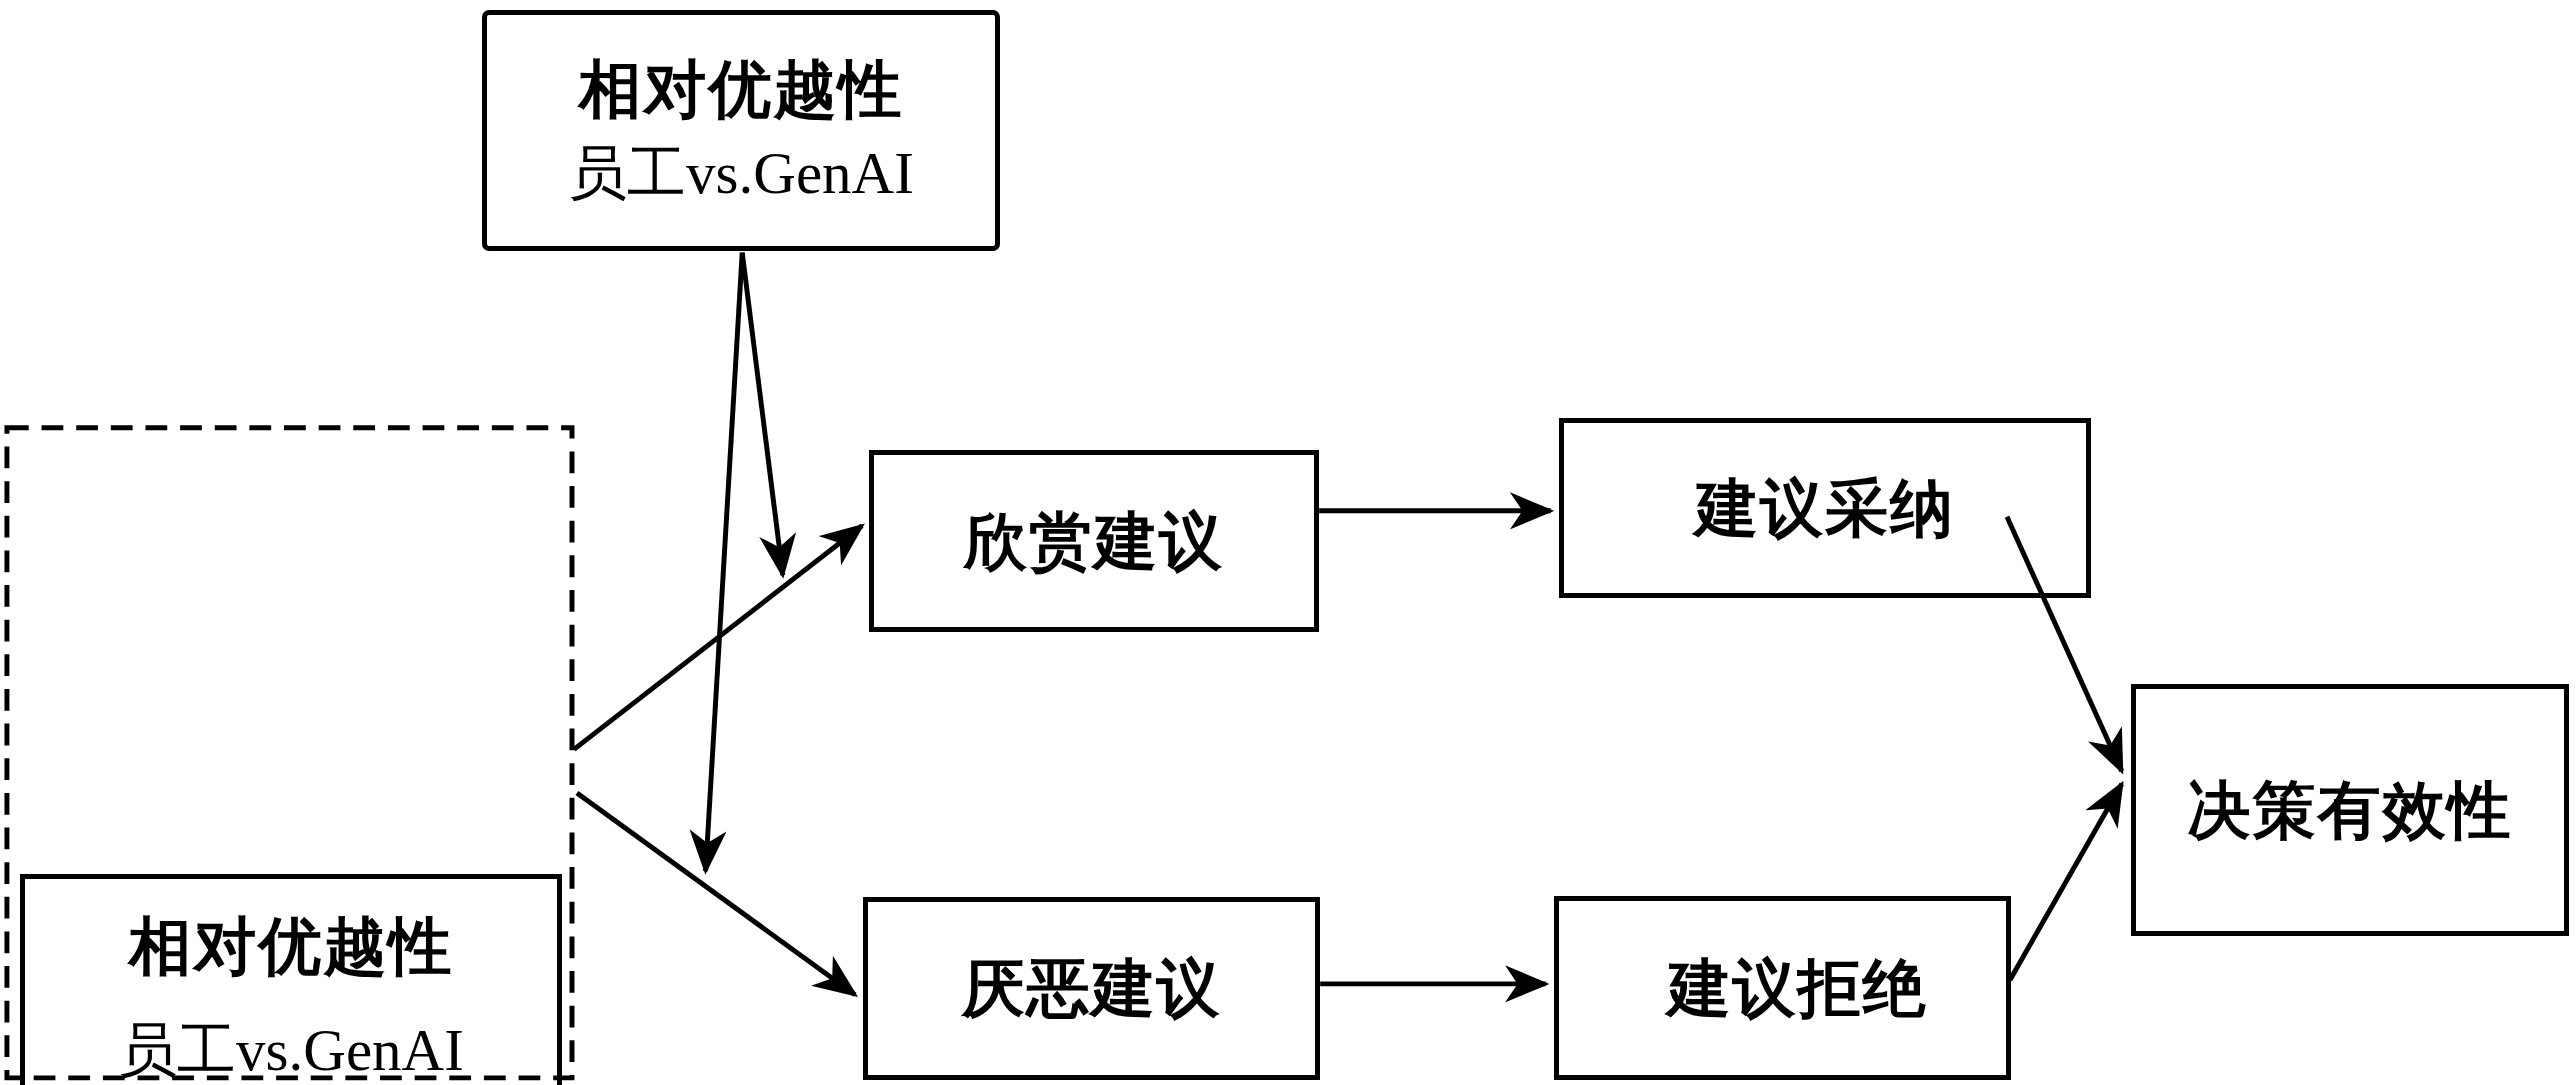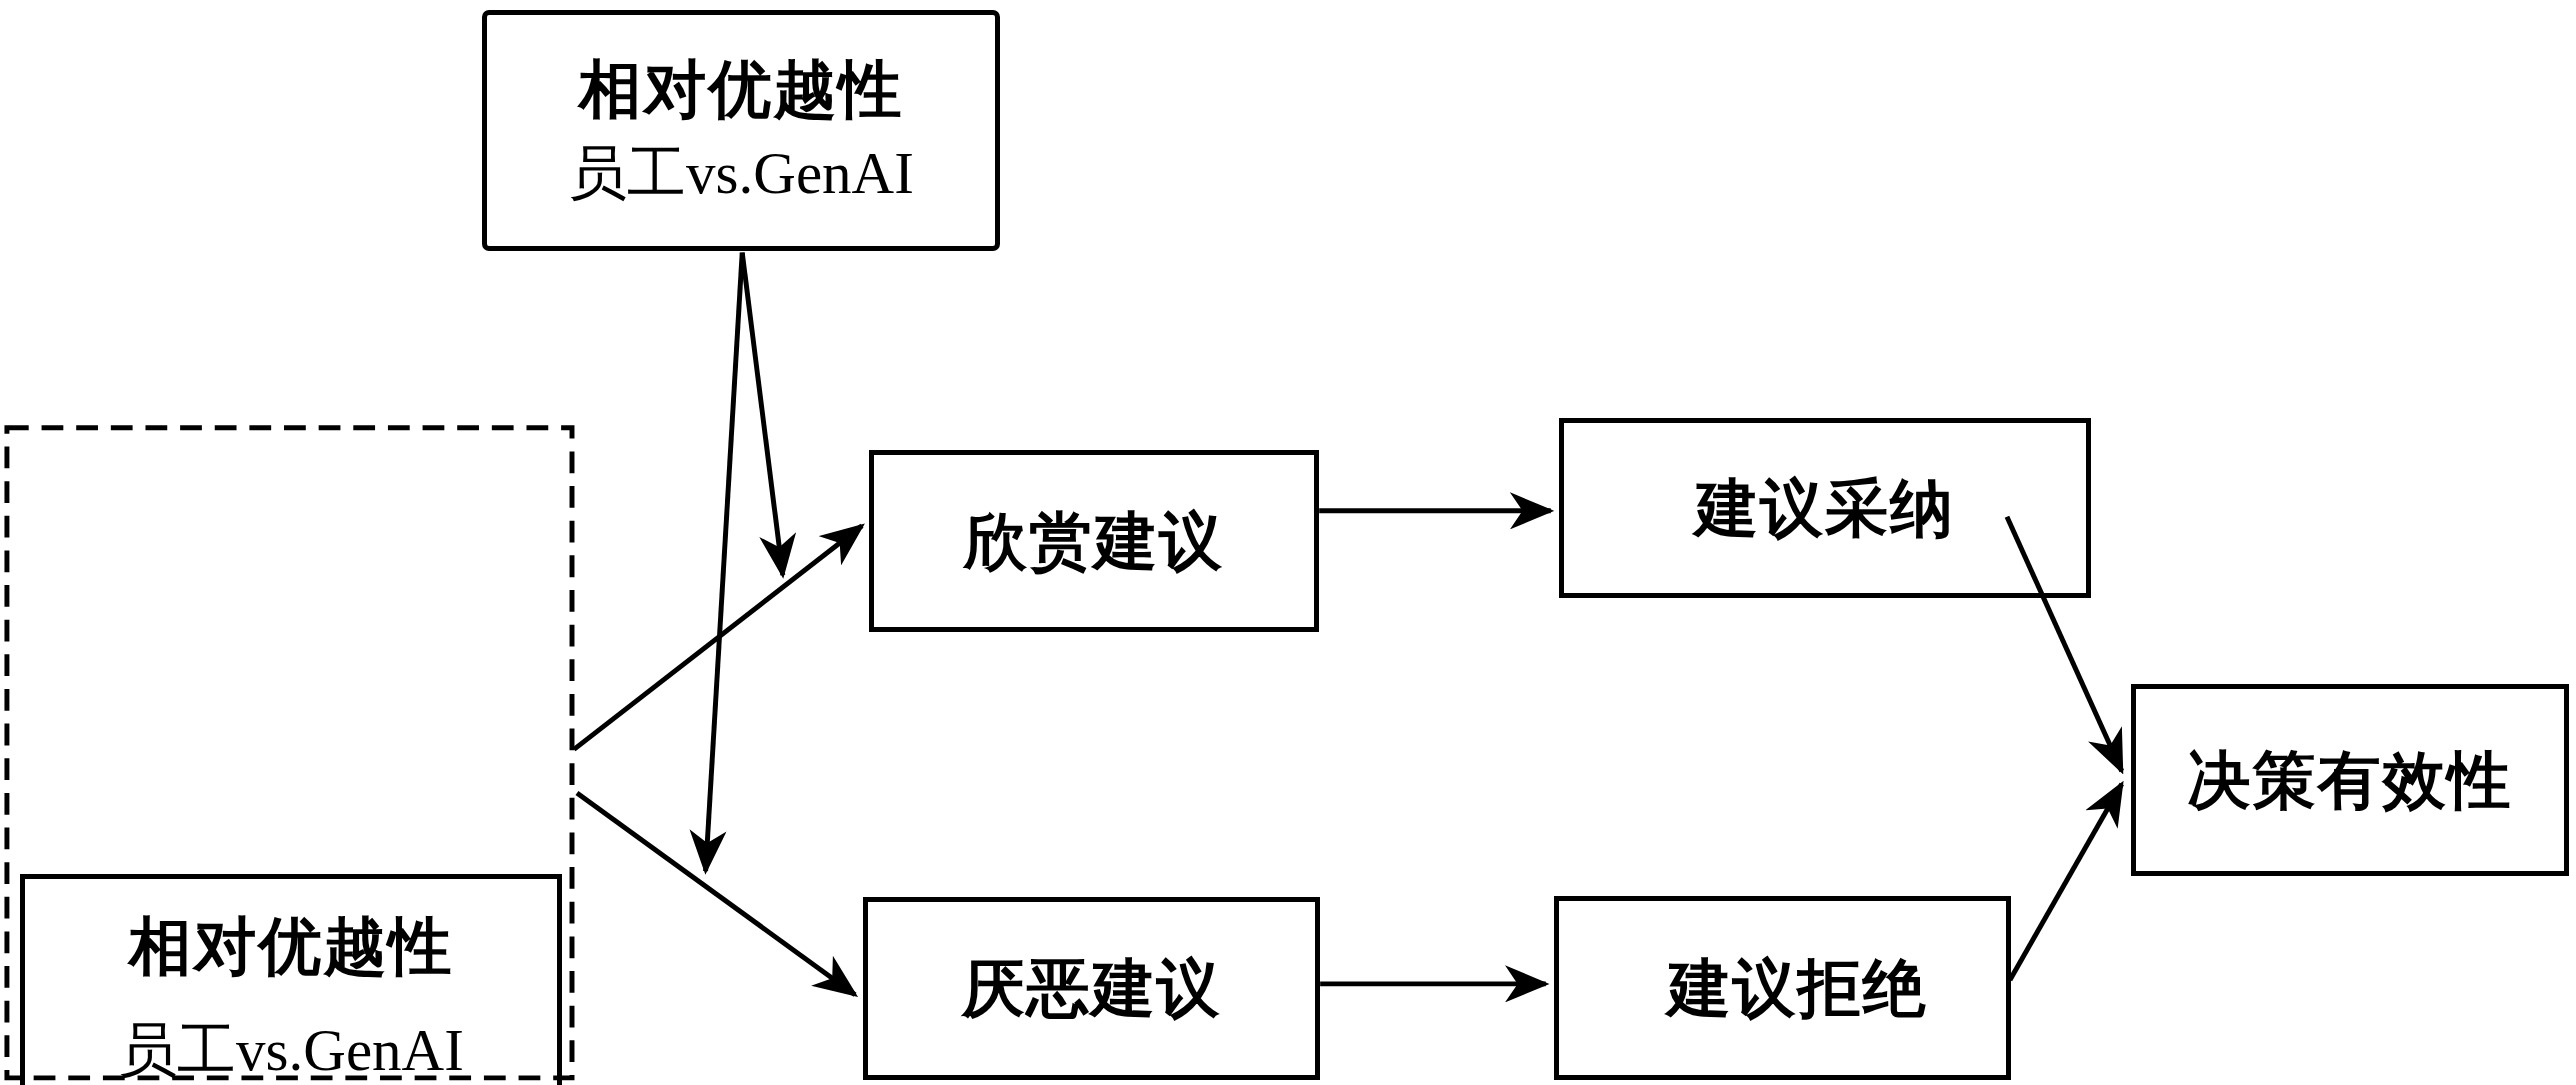--- a/index.html
+++ b/index.html
@@ -40,21 +40,21 @@
     white-space: nowrap;
   }
   
   #moderator-box      { left: 482px;  top: 10px;  width: 518px; height: 241px; gap: 20px; border-radius: 7px; }
   #source-frame       { position: absolute; left: 5px; top: 426px; width: 569px; height: 654px; z-index: 0; }
   #source-header-box  { left: 15px;   top: 448px; width: 542px; height: 247px; gap: 40px; }
   #appreciate-box     { left: 869px;  top: 450px; width: 450px; height: 182px; text-align: right; }
   #aversion-box       { left: 863px;  top: 897px; width: 457px; height: 183px; }
   #adopt-box          { left: 1559px; top: 418px; width: 532px; height: 180px; }
   #reject-box         { left: 1554px; top: 896px; width: 457px; height: 184px; padding-left: 30px; }
-  #effectiveness-box  { left: 2131px; top: 684px; width: 438px; height: 192px; }
+  #effectiveness-box  { left: 2131px; top: 684px; width: 438px; height: 252px; }
   .arrow-layer {
     position: absolute;
     left: 0; top: 0;
     width: 2576px;
     height: 1086px;
     z-index: 2;
     pointer-events: none;
   }
 </style>
 </head>

